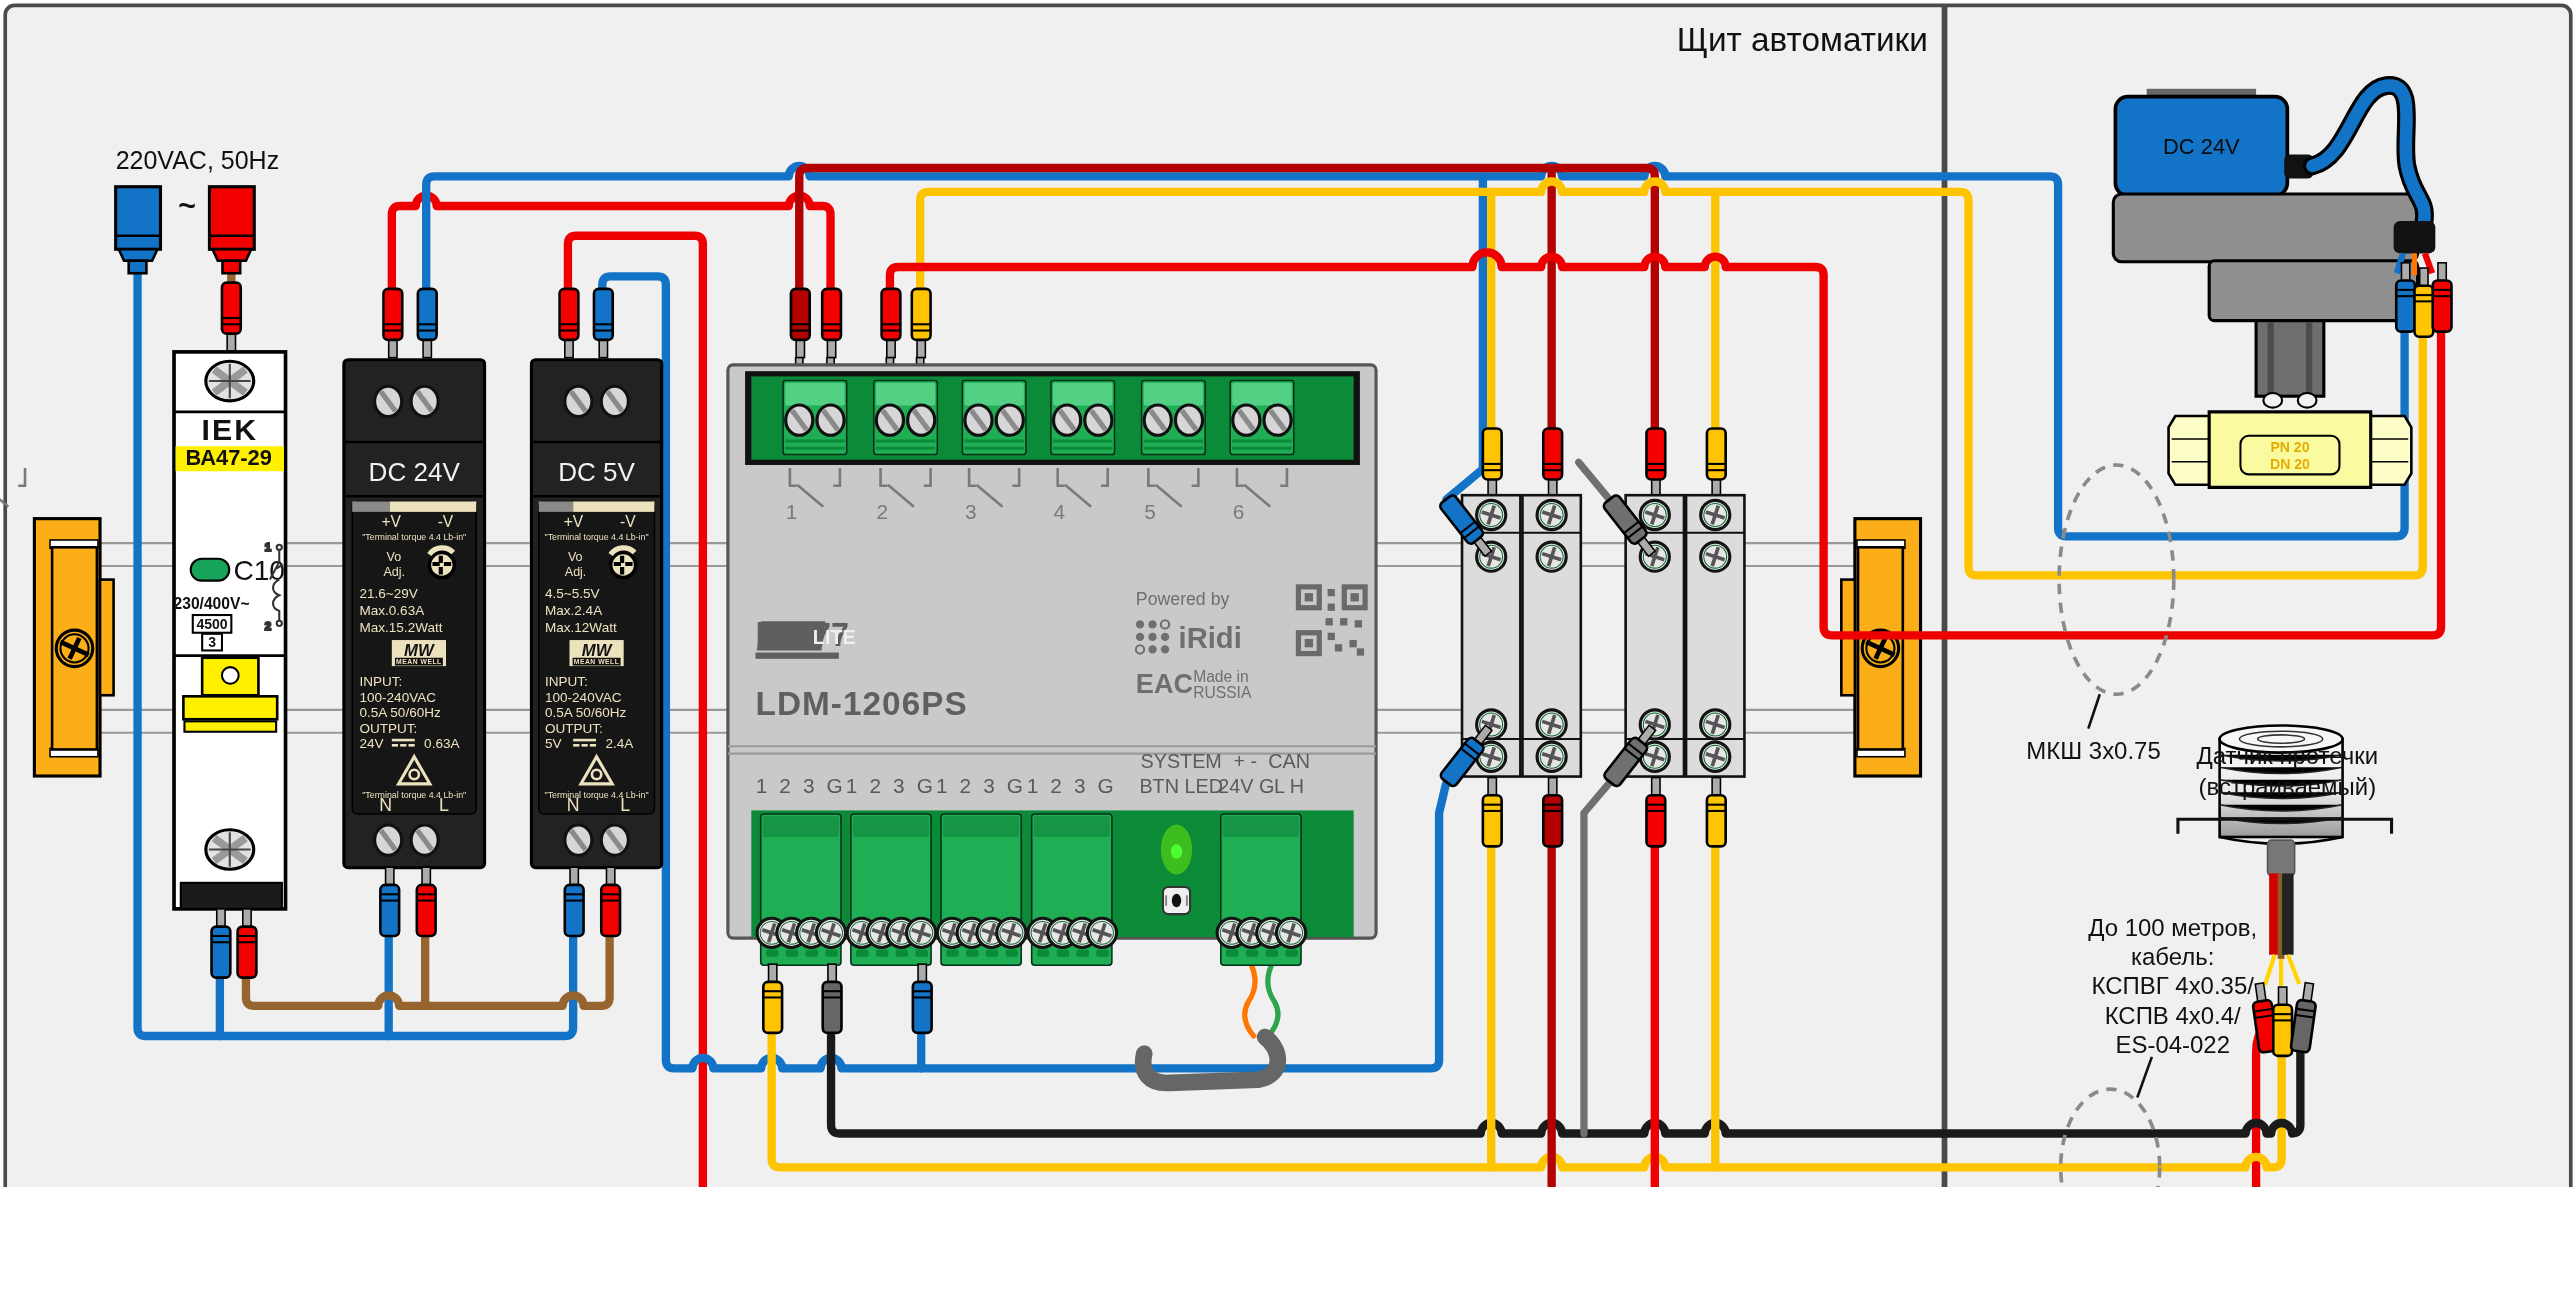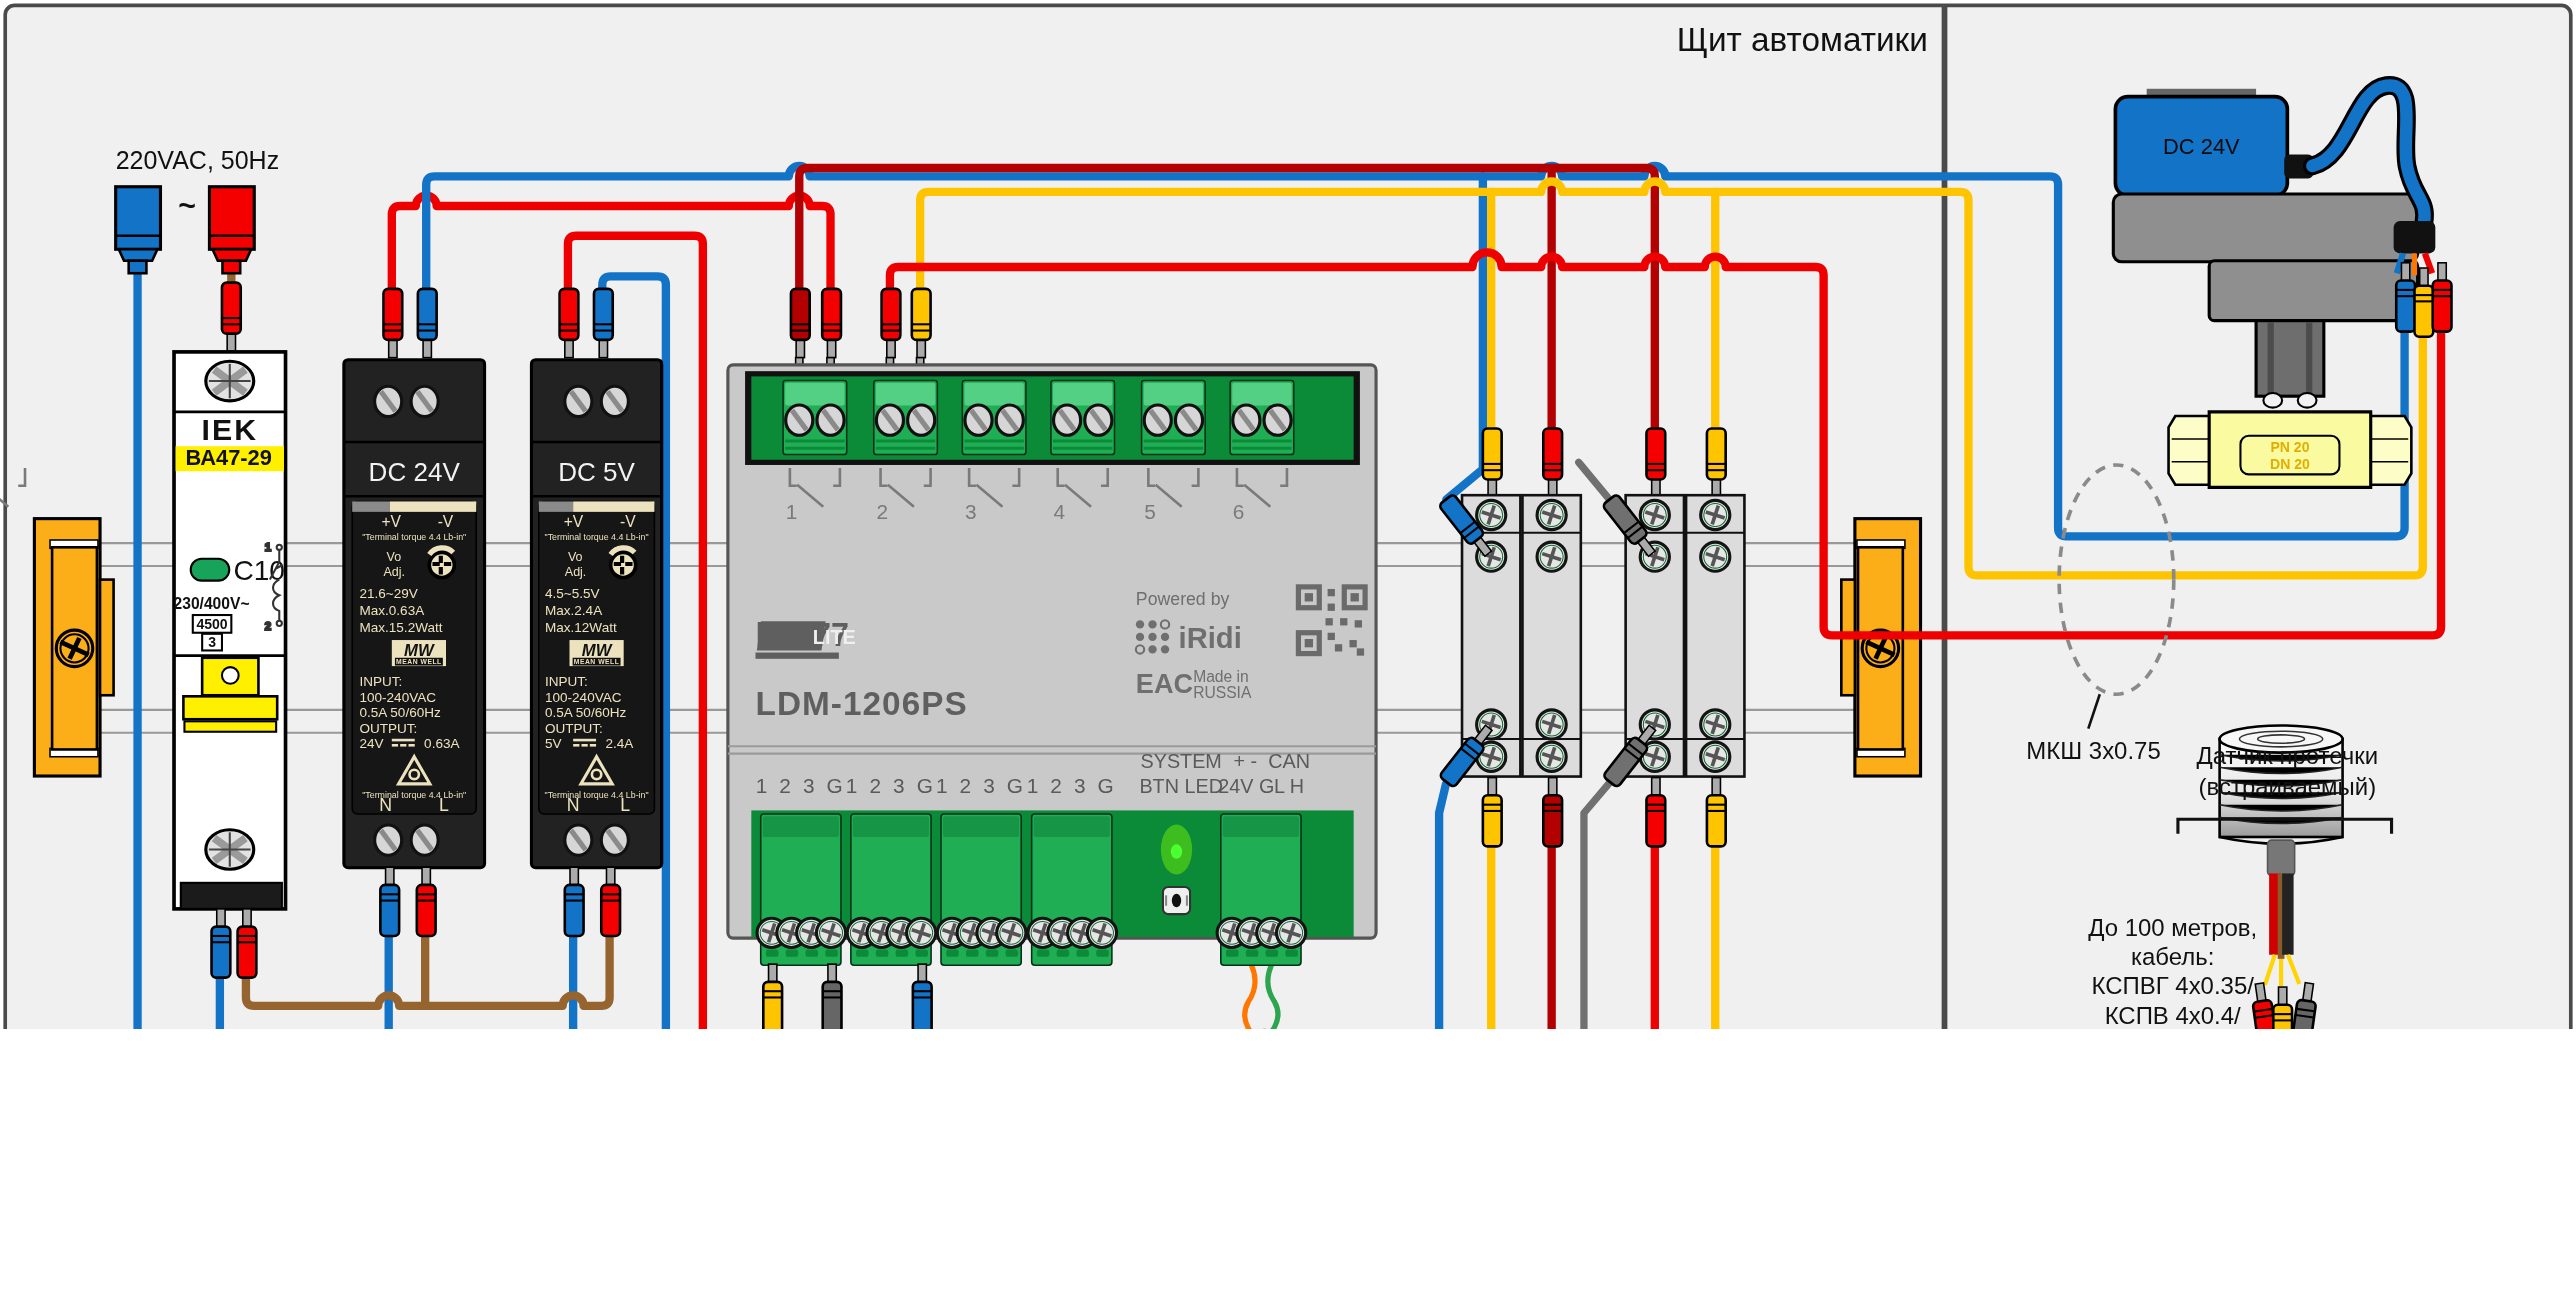--- a/index.html
+++ b/index.html
@@ -1,16 +1,16 @@
 <!DOCTYPE html>
 <html style="font-size:8.3px"><head>
 <meta charset="utf-8">
 <style>
   html,body{margin:0;padding:0;background:#ffffff;}
-  #stage{width:2576px;height:1029px;position:relative;font-family:"Liberation Sans",sans-serif;}
+  #stage{width:2576px;height:1187px;position:relative;font-family:"Liberation Sans",sans-serif;}
   svg{display:block}
   text{font-family:"Liberation Sans",sans-serif;}
   .ttl{font-size:64px;fill:#111;}
   .lbl{font-size:48px;fill:#111;}
   .tilde{font-size:58px;fill:#111;font-weight:bold;}
   .brk-brand{font-size:58px;font-weight:900;letter-spacing:4px;fill:#111;}
   .brk-model{font-size:42px;font-weight:bold;fill:#111;}
   .brk-c10{font-size:54px;fill:#111;}
   .brk-sm{font-size:30px;font-weight:bold;fill:#111;}
   .brk-box{font-size:27px;font-weight:bold;fill:#111;}

